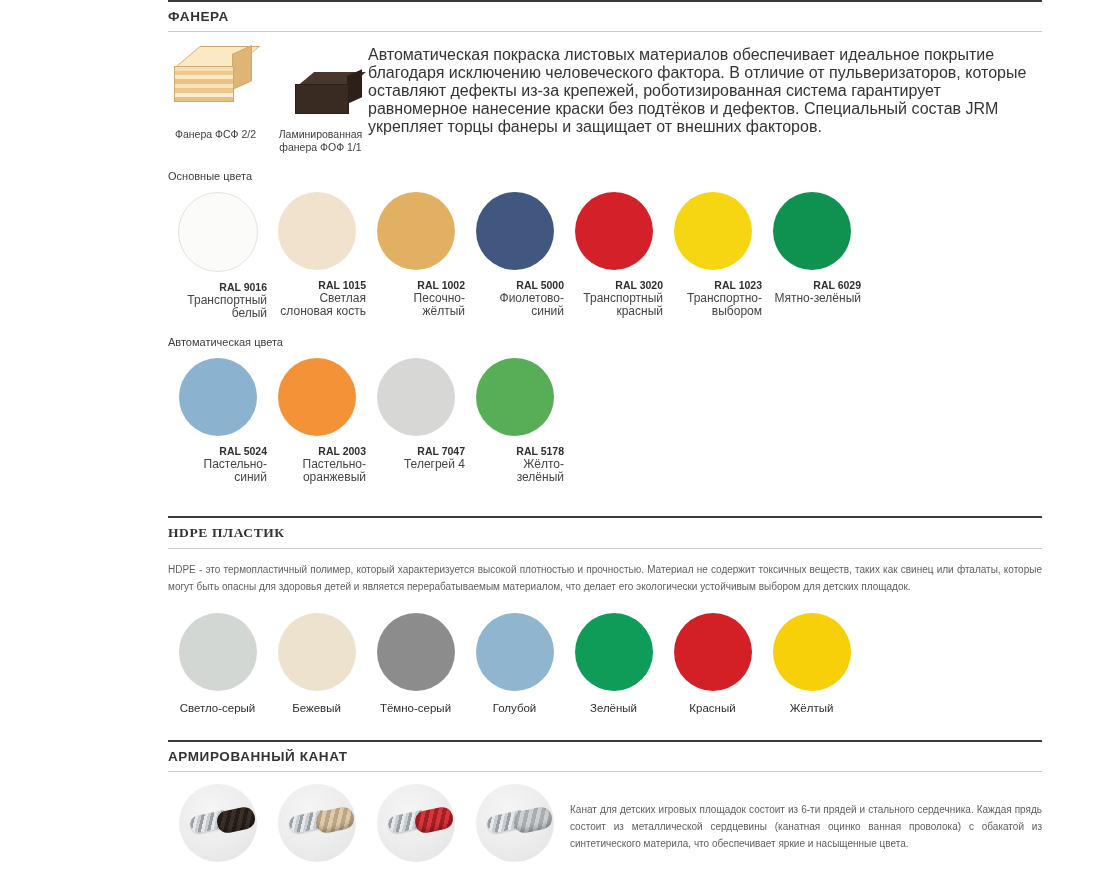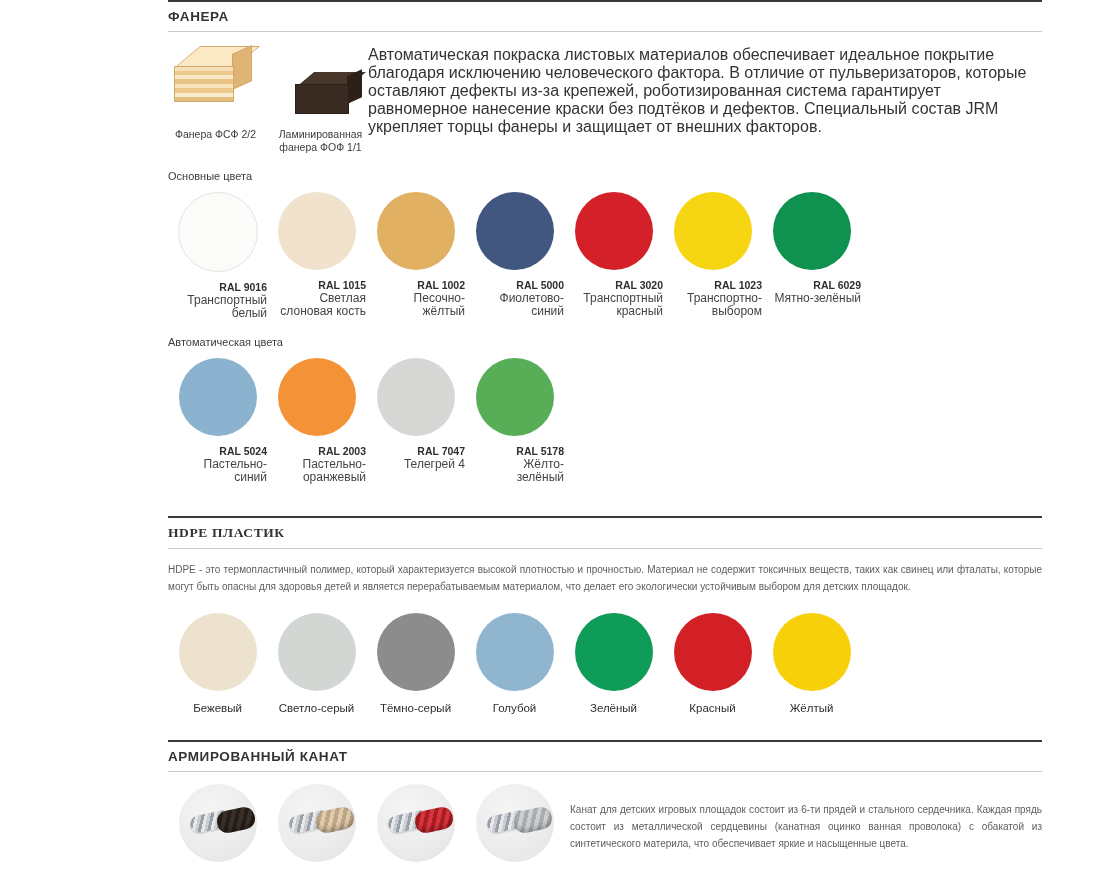--- a/index.html
+++ b/index.html
@@ -366,26 +366,26 @@
 
     <div class="section-head" style="margin-top:32px;font-family:Liberation Serif, serif;">
       <div class="title">HDPE ПЛАСТИК</div>
     </div>
     <div class="rule-thin"></div>
 
     <div class="para" style="margin-top:12px;">HDPE - это термопластичный полимер, который характеризуется высокой плотностью и прочностью. Материал не содержит токсичных веществ, таких как свинец или фталаты, которые могут быть опасны для здоровья детей и является перерабатываемым материалом, что делает его экологически устойчивым выбором для детских площадок.</div>
 
     <div class="swatch-row" style="margin-top:18px;">
       <div class="hdpe-swatch">
+        <div class="dot" style="background:#d2d7d4;"></div>
+        <div class="name">Светло-серый</div>
+      </div>
+      <div class="hdpe-swatch">
         <div class="dot" style="background:#ece2ce;"></div>
         <div class="name">Бежевый</div>
-      </div>
-      <div class="hdpe-swatch">
-        <div class="dot" style="background:#d2d7d4;"></div>
-        <div class="name">Светло-серый</div>
       </div>
       <div class="hdpe-swatch">
         <div class="dot" style="background:#8c8c8c;"></div>
         <div class="name">Тёмно-серый</div>
       </div>
       <div class="hdpe-swatch">
         <div class="dot" style="background:#8fb5cf;"></div>
         <div class="name">Голубой</div>
       </div>
       <div class="hdpe-swatch">

